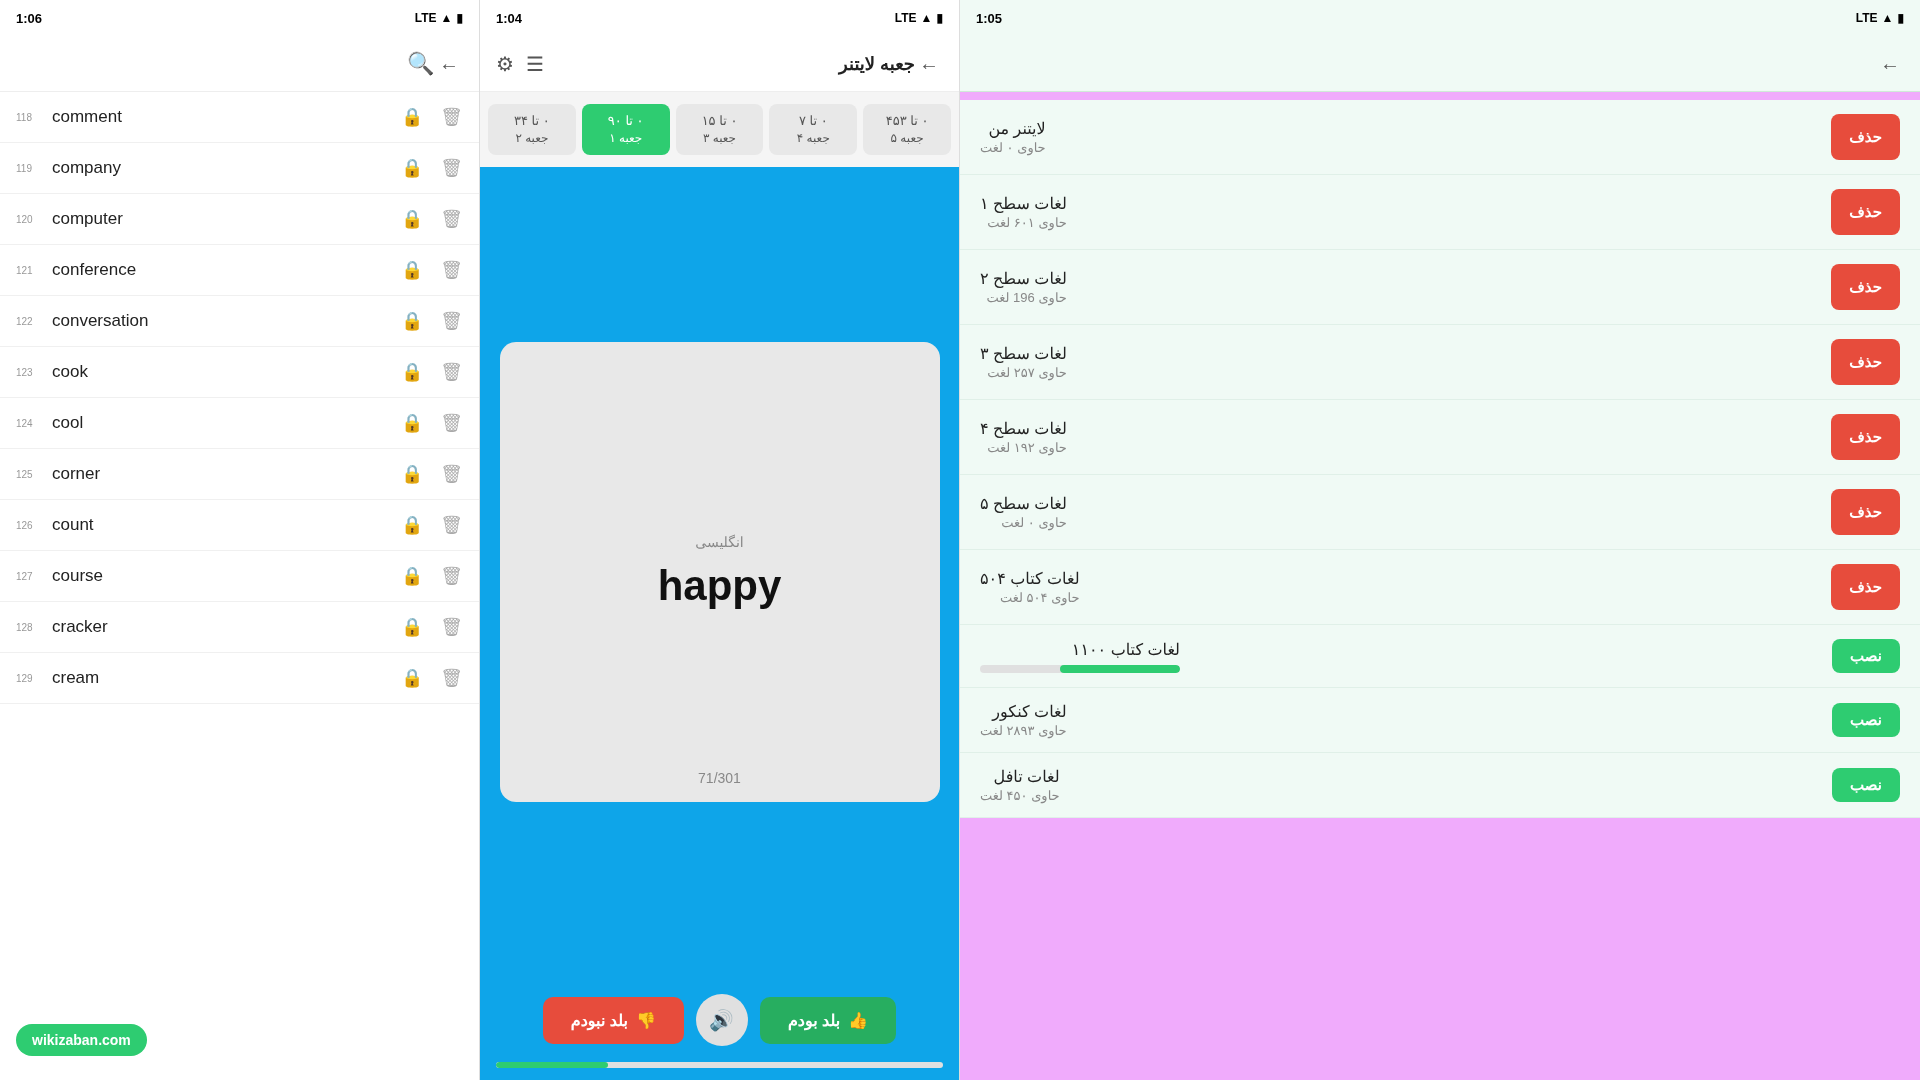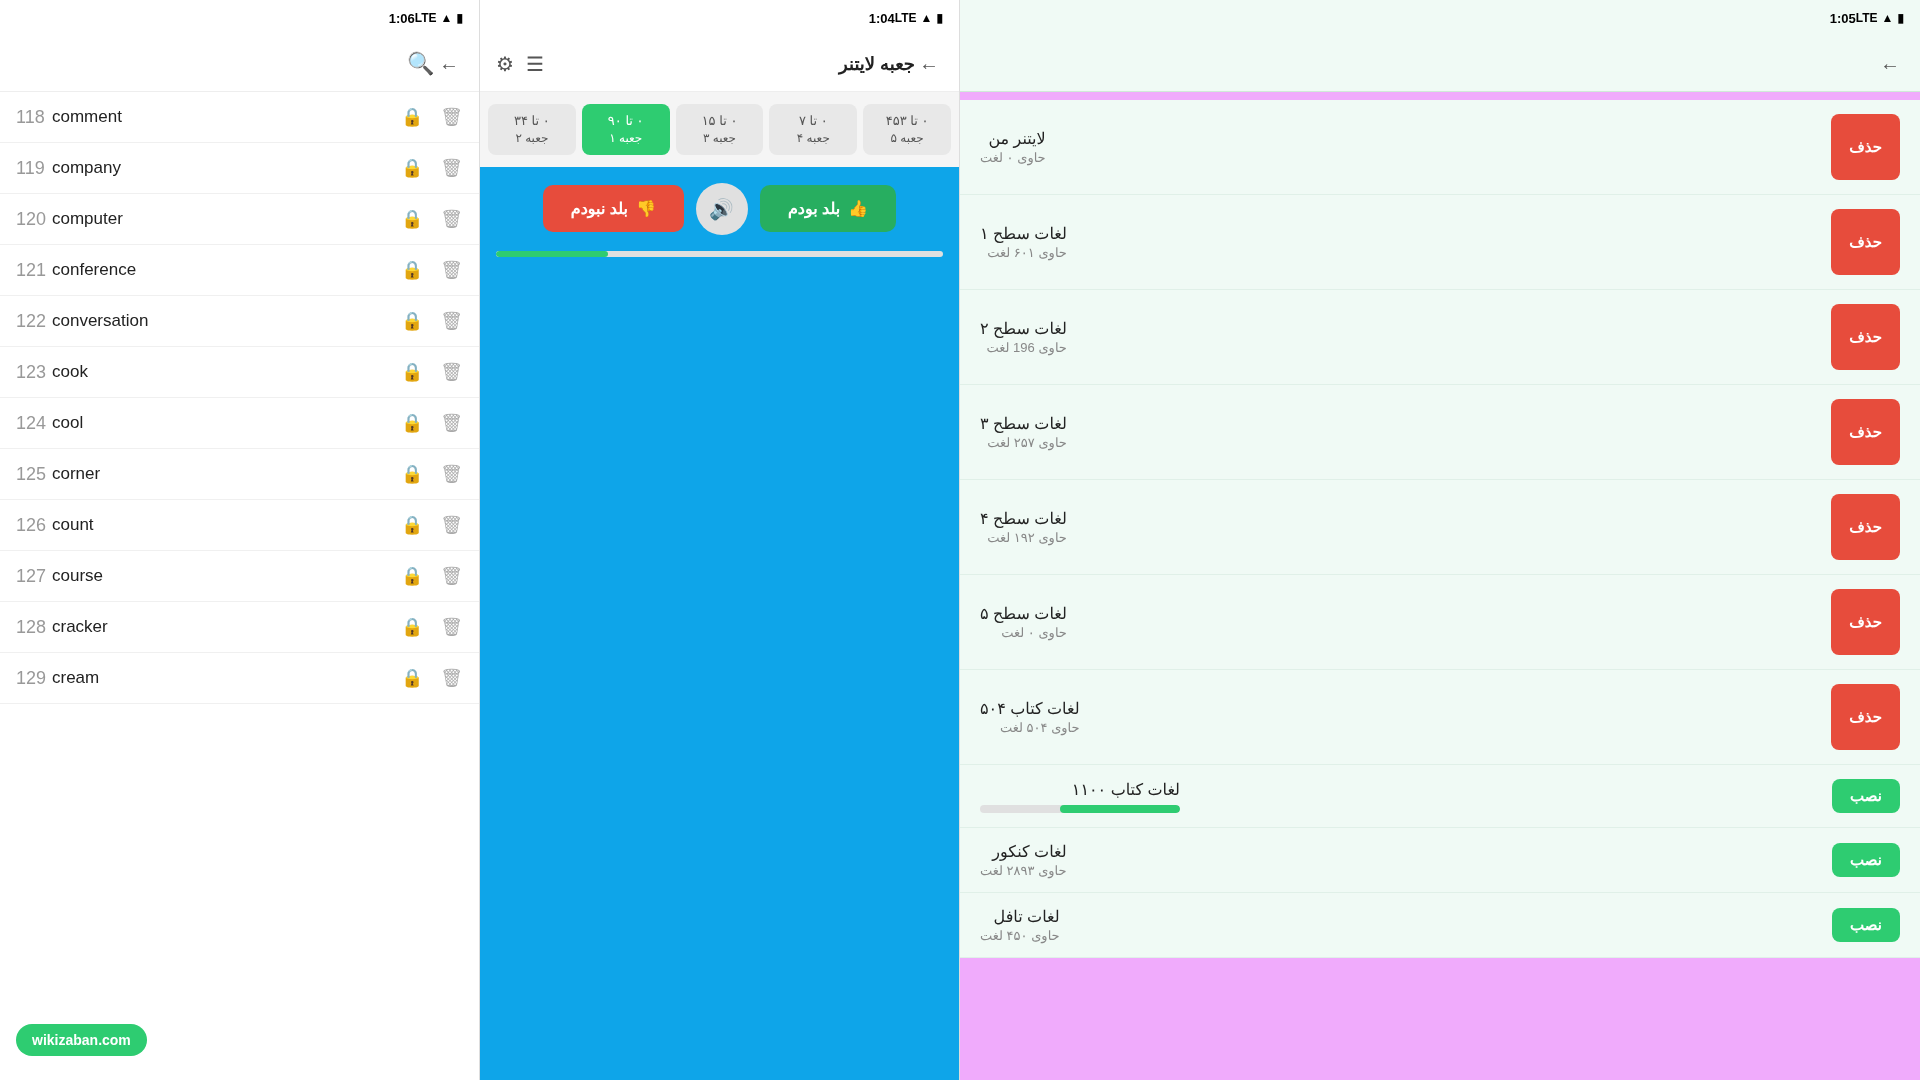--- a/index.html
+++ b/index.html
@@ -33,21 +33,21 @@
     }
 
     .panel-right {
       width: 960px;
       background: #f0abfc;
     }
 
     
     .status-bar {
       display: flex;
-      justify-content: flex-end;
+      justify-content: space-between;
       align-items: center;
       padding: 6px 16px;
       background: #fff;
       font-size: 13px;
       font-weight: 600;
       height: 36px;
       flex-shrink: 0;
     }
 
     .status-bar-right {
@@ -101,21 +101,21 @@
     .word-item {
       display: flex;
       align-items: center;
       padding: 14px 16px;
       border-bottom: 1px solid #f0f0f0;
       background: #fff;
     }
 
     .word-number {
       color: #999;
-      font-size: 18px;
+      font-size: 10px;
       width: 36px;
       flex-shrink: 0;
     }
 
     .word-text {
       flex: 1;
       font-size: 17px;
       color: #222;
     }
 
@@ -308,21 +308,21 @@
       font-size: 13px;
       color: #888;
       margin-top: 2px;
     }
 
     .btn-delete {
       background: #e74c3c;
       color: #fff;
       border: none;
       border-radius: 8px;
-      padding: 24px 18px;
+      padding: 14px 18px;
       font-size: 15px;
       cursor: pointer;
       font-weight: 600;
       flex-shrink: 0;
     }
 
     .btn-install {
       background: #2ecc71;
       color: #fff;
       border: none;
@@ -529,20 +529,27 @@
       <button class="tab-item active">
         <div class="tab-num">۰ تا ۹۰</div>
         <div>جعبه ۱</div>
       </button>
       <button class="tab-item">
         <div class="tab-num">۰ تا ۳۴</div>
         <div>جعبه ۲</div>
       </button>
     </div>
 
+  <div class="flashcard-area">
+    <div class="flashcard">
+      <span class="flashcard-lang">انگلیسی</span>
+      <span class="flashcard-word">happy</span>
+      <span class="flashcard-counter">71/301</span>
+    </div>
+  </div>
 
   <div class="flashcard-controls">
     <button class="btn-wrong">
       <span>👎</span>
       <span>بلد نبودم</span>
     </button>
     <button class="btn-sound">
       <span>🔊</span>
     </button>
     <button class="btn-correct">

